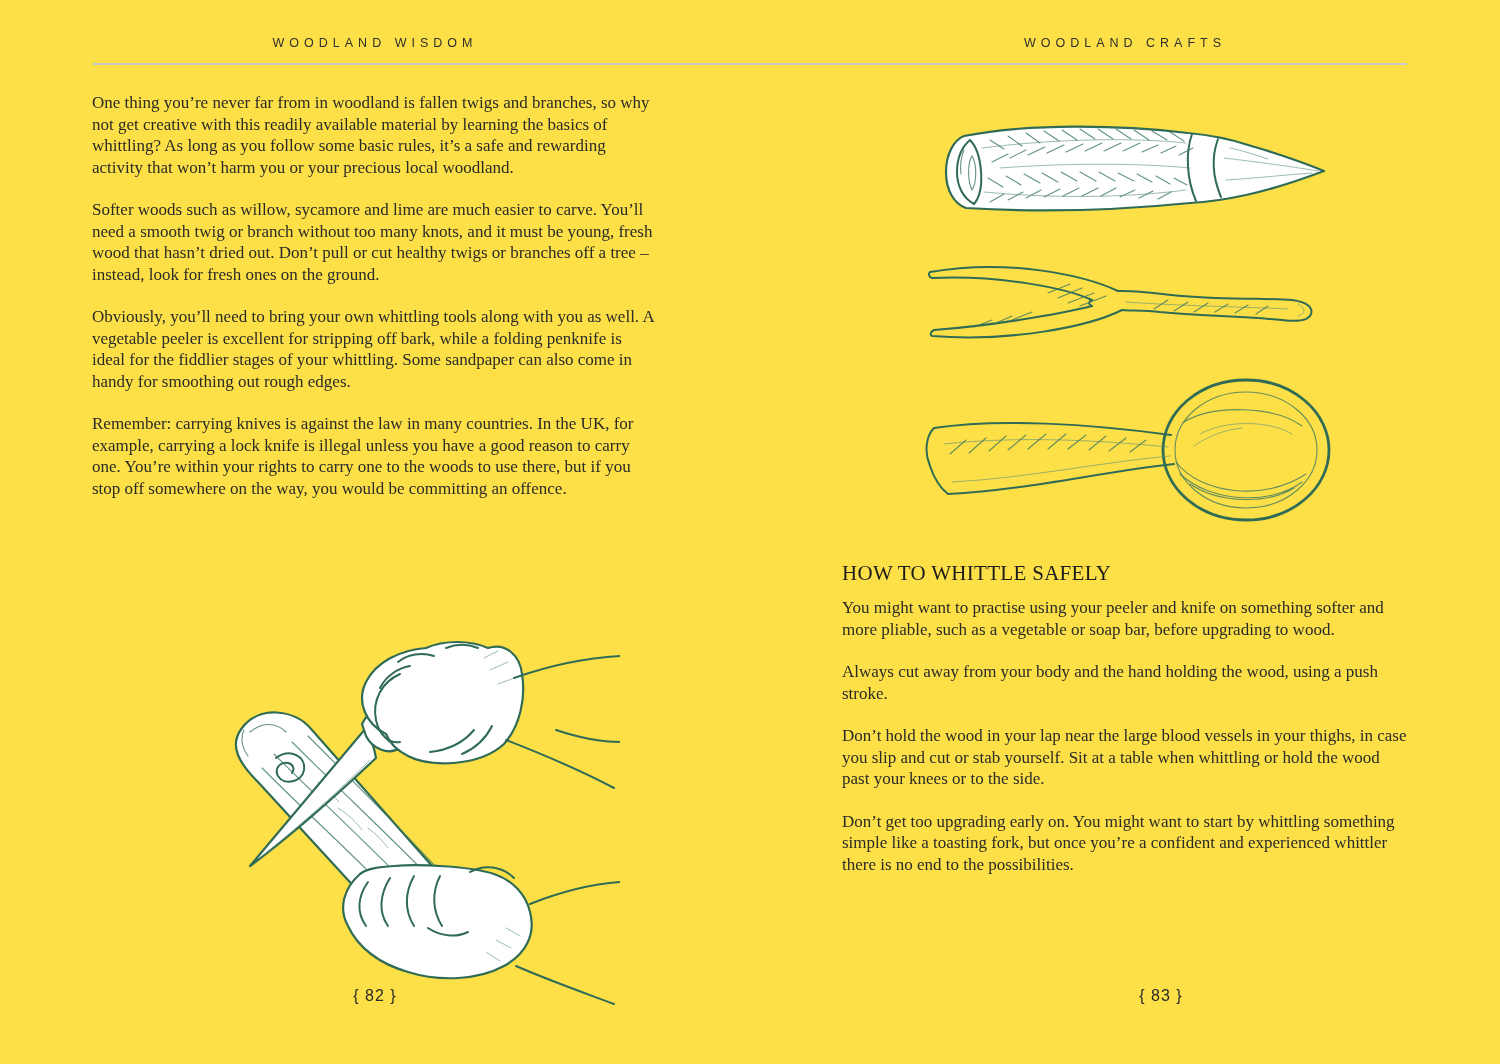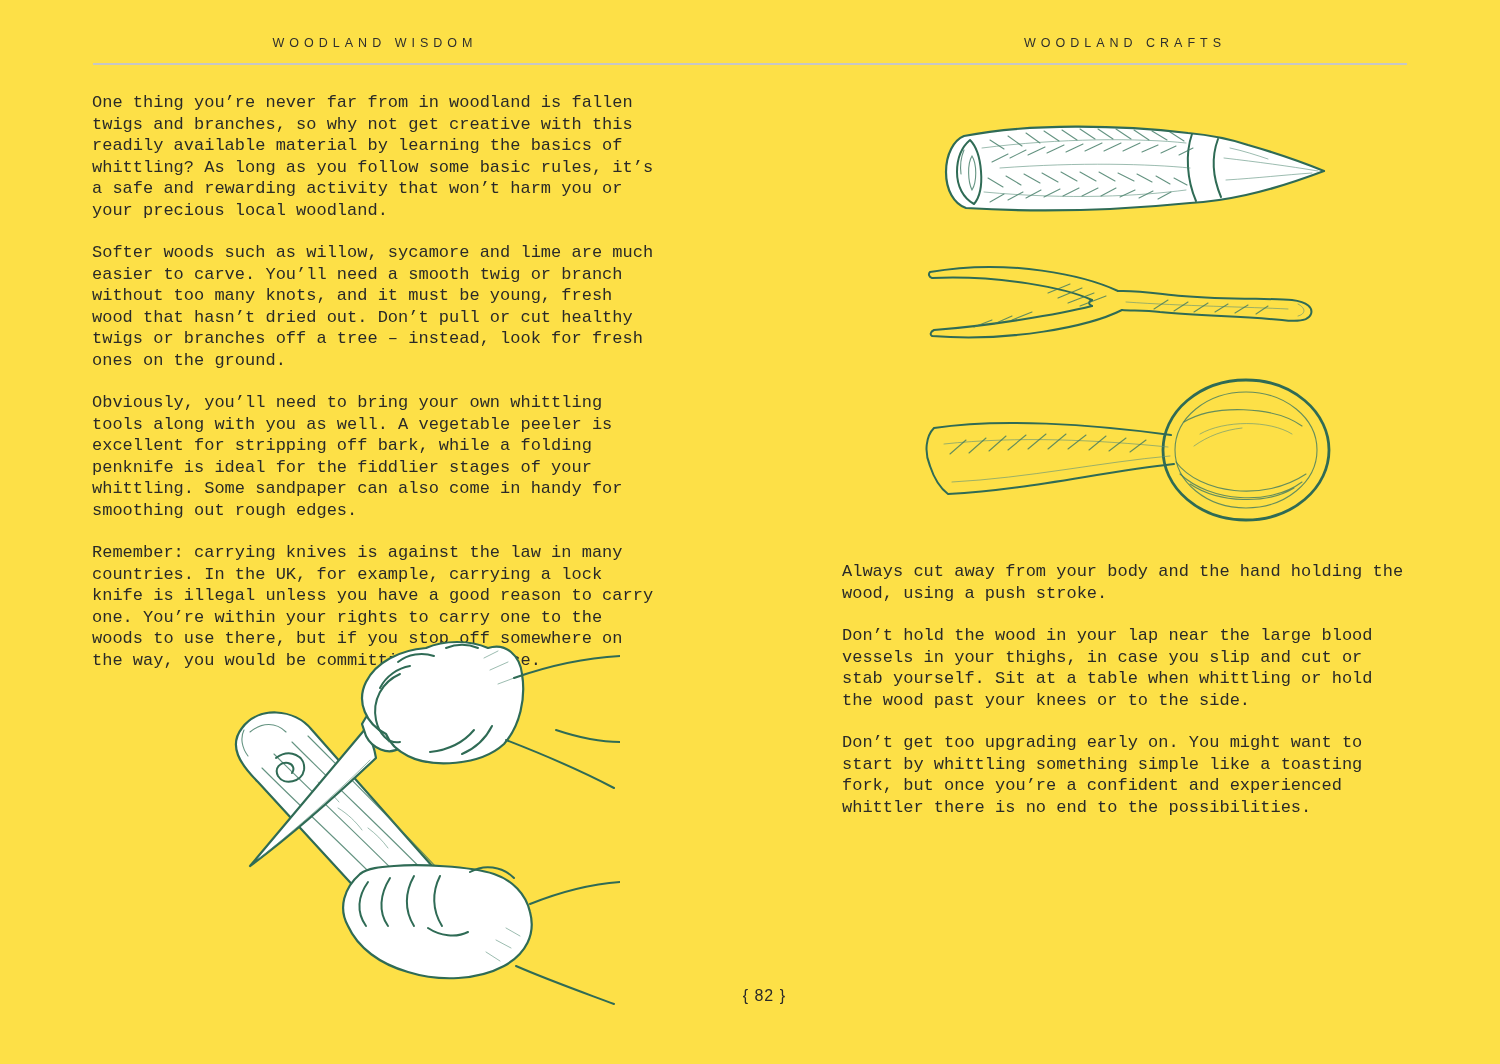--- a/index.html
+++ b/index.html
@@ -12,23 +12,23 @@
   .running-head.right{left:750px;}
   .head-rule{position:absolute;top:63px;left:93px;width:1314px;height:2px;background:#c7c7c5;}
   .text-col{position:absolute;width:565px;}
   .left-col{left:92px;top:92px;}
   .right-col{left:842px;top:561px;}
   .chapter-title{margin:0 0 40px 46px;font-size:37px;line-height:40px;font-weight:500;
           letter-spacing:0.5px;color:#1c1c1a;white-space:nowrap;}
   .section-heading{margin:26px 0 12px 0;font-size:21px;line-height:24px;font-weight:500;
           letter-spacing:0.3px;color:#1c1c1a;}
   .right-col .section-heading{margin-top:0;}
-  p.body{margin:0 0 21px 0;font-size:17px;line-height:21.5px;color:#2a2a28;font-family:Liberation Mono, monospace;}
-  .page-number{position:absolute;top:987px;width:750px;text-align:right;
-          font-family:"Liberation Sans",sans-serif;font-size:16px;color:#2a2a28;letter-spacing:1px;margin-left:36px;}
+  p.body{margin:0 0 21px 0;font-size:17px;line-height:21.5px;color:#2a2a28;}
+  .page-number{position:absolute;top:987px;width:750px;text-align:center;
+          font-family:"Liberation Sans",sans-serif;font-size:16px;color:#2a2a28;letter-spacing:1px;}
   .page-number.left{left:0;}
   .page-number.right{left:786px;}
   .illus{position:absolute;}
   .illus svg{display:block;width:100%;height:100%;}
   .ink{stroke:#2f6b55;fill:none;stroke-width:2;stroke-linecap:round;stroke-linejoin:round;}
   .ink-thick{stroke:#2f6b55;fill:none;stroke-width:2.8;stroke-linecap:round;stroke-linejoin:round;}
   .ink-fill{stroke:#2f6b55;fill:#ffffff;stroke-width:2.2;stroke-linecap:round;stroke-linejoin:round;}
   .hatch{stroke:#3d7862;fill:none;stroke-width:1.1;opacity:.8;stroke-linecap:round;}
   .hatch-light{stroke:#5a8f7b;fill:none;stroke-width:1;opacity:.6;stroke-linecap:round;}
 </style>
@@ -124,20 +124,22 @@
       <path class="hatch" d="M262,100 C292,128 352,132 384,108 M258,88 C282,120 346,128 388,100 M272,110 C302,130 350,130 376,114 M266,48 C296,30 356,32 384,52"></path>
       <path class="hatch-light" d="M282,60 C306,46 352,46 374,60 M276,72 C290,62 306,56 324,54"></path>
 
       <path class="ink" d="M16,54 C80,44 172,50 253,61 M30,120 C110,116 182,98 256,90 M16,54 C8,62 6,78 12,92 C16,104 22,114 30,120"></path>
       <path class="hatch-light" d="M26,70 C100,62 180,66 250,73 M34,108 C110,104 184,88 252,82"></path>
       <path class="hatch" d="M48,66 l-16,14 M68,64 l-17,15 M88,62 l-17,15 M108,61 l-18,15 M128,60 l-18,15 M148,60 l-18,15 M168,61 l-18,14 M188,62 l-17,14 M208,64 l-17,13 M228,66 l-16,12"></path>
     </svg>
   </div>
 
   <div class="text-col right-col">
+    <h2 class="section-heading">HOW TO WHITTLE SAFELY</h2>
+    <p class="body">You might want to practise using your peeler and knife on something softer and more pliable, such as a vegetable or soap bar, before upgrading to wood.</p>
     <p class="body">Always cut away from your body and the hand holding the wood, using a push stroke.</p>
     <p class="body">Don’t hold the wood in your lap near the large blood vessels in your thighs, in case you slip and cut or stab yourself. Sit at a table when whittling or hold the wood past your knees or to the side.</p>
     <p class="body">Don’t get too upgrading early on. You might want to start by whittling something simple like a toasting fork, but once you’re a confident and experienced whittler there is no end to the possibilities.</p>
   </div>
 
   <div class="page-number left">{ 82 }</div>
   <div class="page-number right">{ 83 }</div>
 
 </div>
 

